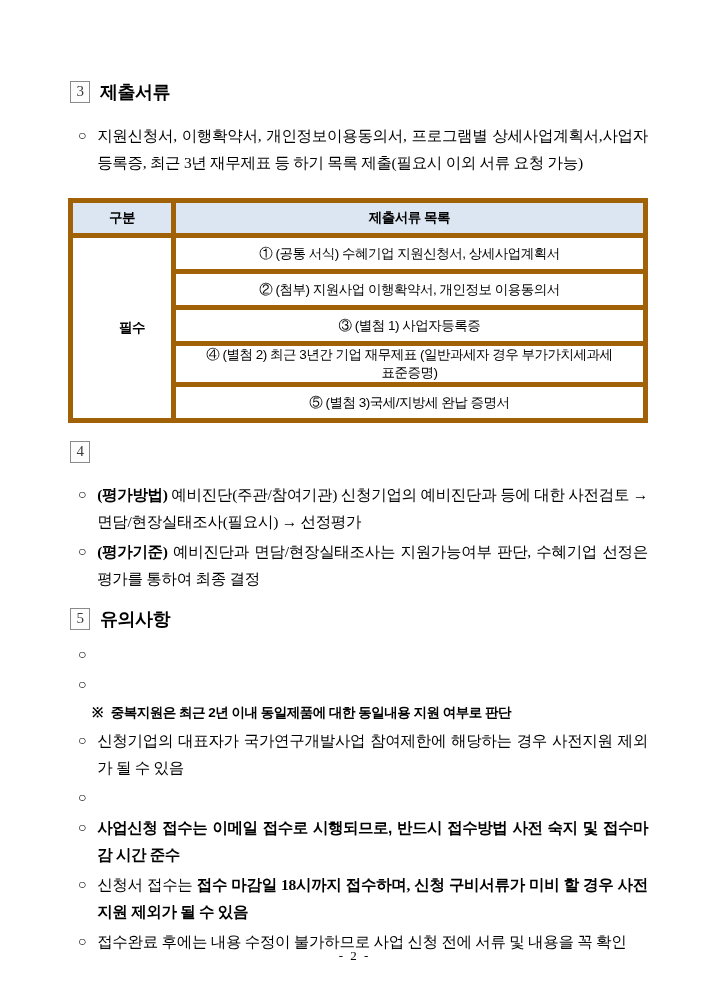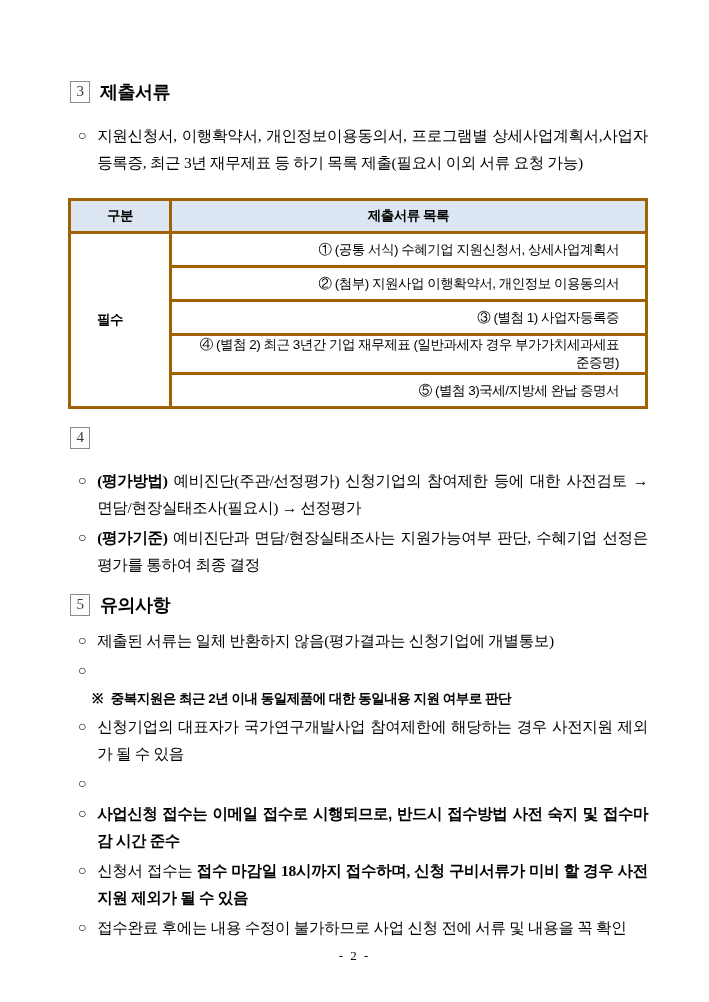--- a/index.html
+++ b/index.html
@@ -62,31 +62,31 @@
   
   table.docs {
     width:100%; border-collapse:collapse;
     margin:22px 0 0 0;
     font-family:"Liberation Sans", sans-serif;
     font-size:13.5px; letter-spacing:-0.5px;
     border-top:1.5px solid #3c3c3c;
     border-bottom:2px solid #3c3c3c;
   }
   table.docs th, table.docs td {
-    border:3px solid #a16207;
+    border:5px solid #a16207;
     padding:0 26px;
   }
   table.docs th {
     background:#dce6f2;
     height:30px; text-align:center; font-weight:bold;
     border-bottom:1.5px solid #3c3c3c;
   }
   table.docs td { height:31px; }
-  td.group { width:46px; text-align:left; font-weight:bold; }
-  td.item  { text-align:right; }
+  td.group { width:46px; text-align:right; font-weight:bold; }
+  td.item  { text-align:center; }
 
   .spacer-s4 { height:18px; }
   .spacer-s5 { height:12px; }
 
   .footer {
     position:absolute; bottom:38px; left:0; right:0;
     text-align:center;
     font-size:13px; letter-spacing:2px;
     font-family:"Liberation Serif", serif;
   }
@@ -135,40 +135,39 @@
 
   <div class="spacer-s4"></div>
 
   <div>
     <h2 class="sec-heading">
       <span class="numbox">4</span>
     </h2>
 
     <div class="bullet">
       <span class="marker">○</span>
-      <p><span class="b">(평가방법)</span><span> 예비진단(주관/선정평가) 신청기업의 참여제한 등에 대한 사전검토 → 면담/현장실태조사(필요시) → 선정평가</span></p>
+      <p><span class="b">(평가방법)</span><span> 예비진단(주관/참여기관) 신청기업의 예비진단과 등에 대한 사전검토 → 면담/현장실태조사(필요시) → 선정평가</span></p>
     </div>
 
     <div class="bullet">
       <span class="marker">○</span>
       <p><span class="b">(평가기준)</span><span> 예비진단과 면담/현장실태조사는 지원가능여부 판단, 수혜기업 선정은 평가를 통하여 최종 결정</span></p>
     </div>
   </div>
 
   <div class="spacer-s5"></div>
 
   <div>
     <h2 class="sec-heading" style="margin-bottom:10px;">
       <span class="numbox">5</span>
       <span>유의사항</span>
     </h2>
 
     <div class="bullet">
       <span class="marker">○</span>
-      <p>제출된 서류는 일체 반환하지 않음(평가결과는 신청기업에 개별통보)</p>
     </div>
 
     <div class="bullet">
       <span class="marker">○</span>
     </div>
 
     <div class="note">
       <span>※</span>
       <span class="ul">중복지원은 최근 2년 이내 동일제품에 대한 동일내용 지원 여부로 판단</span>
     </div>

